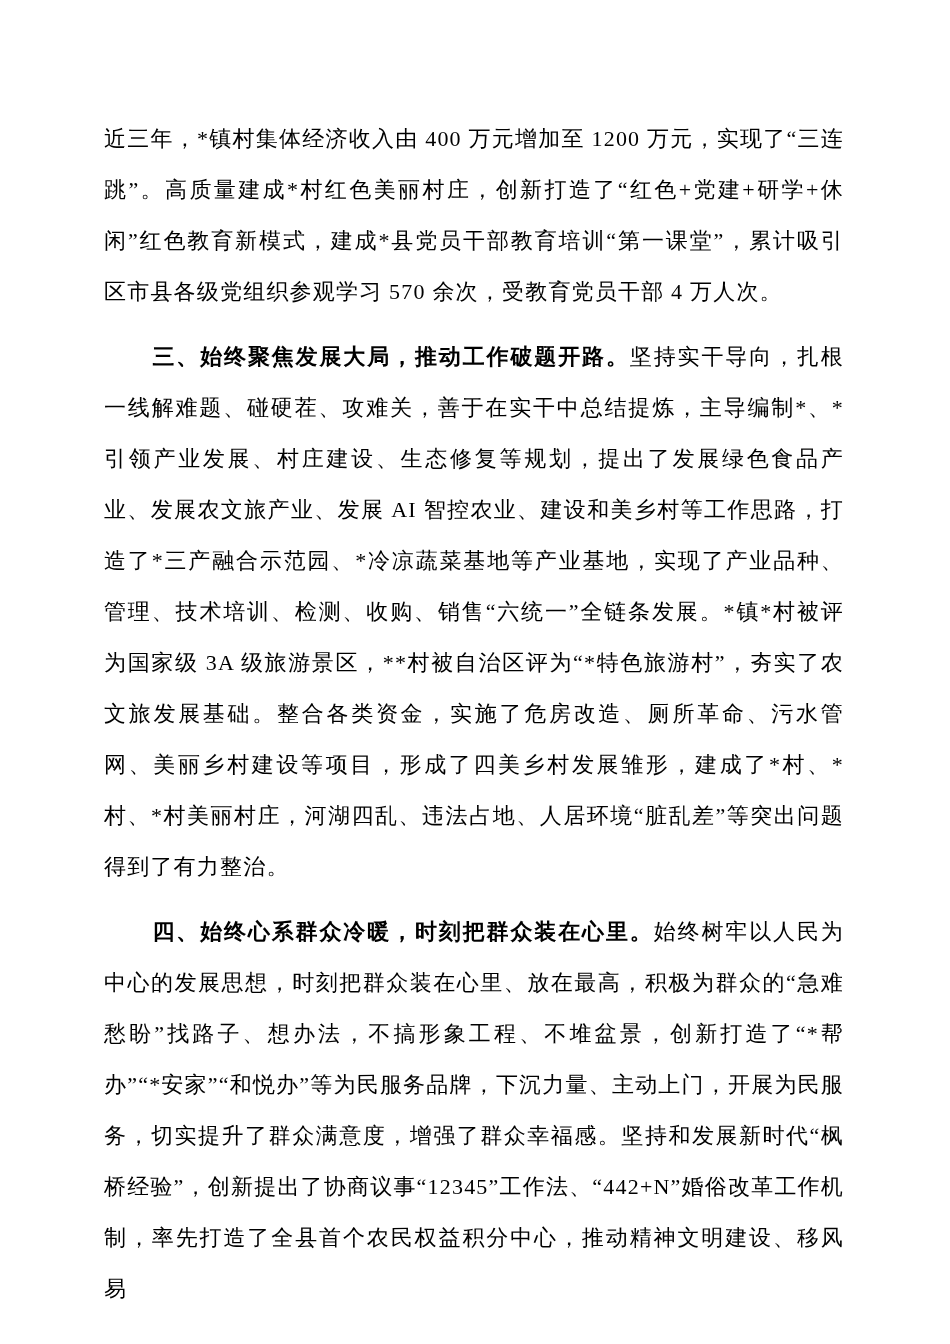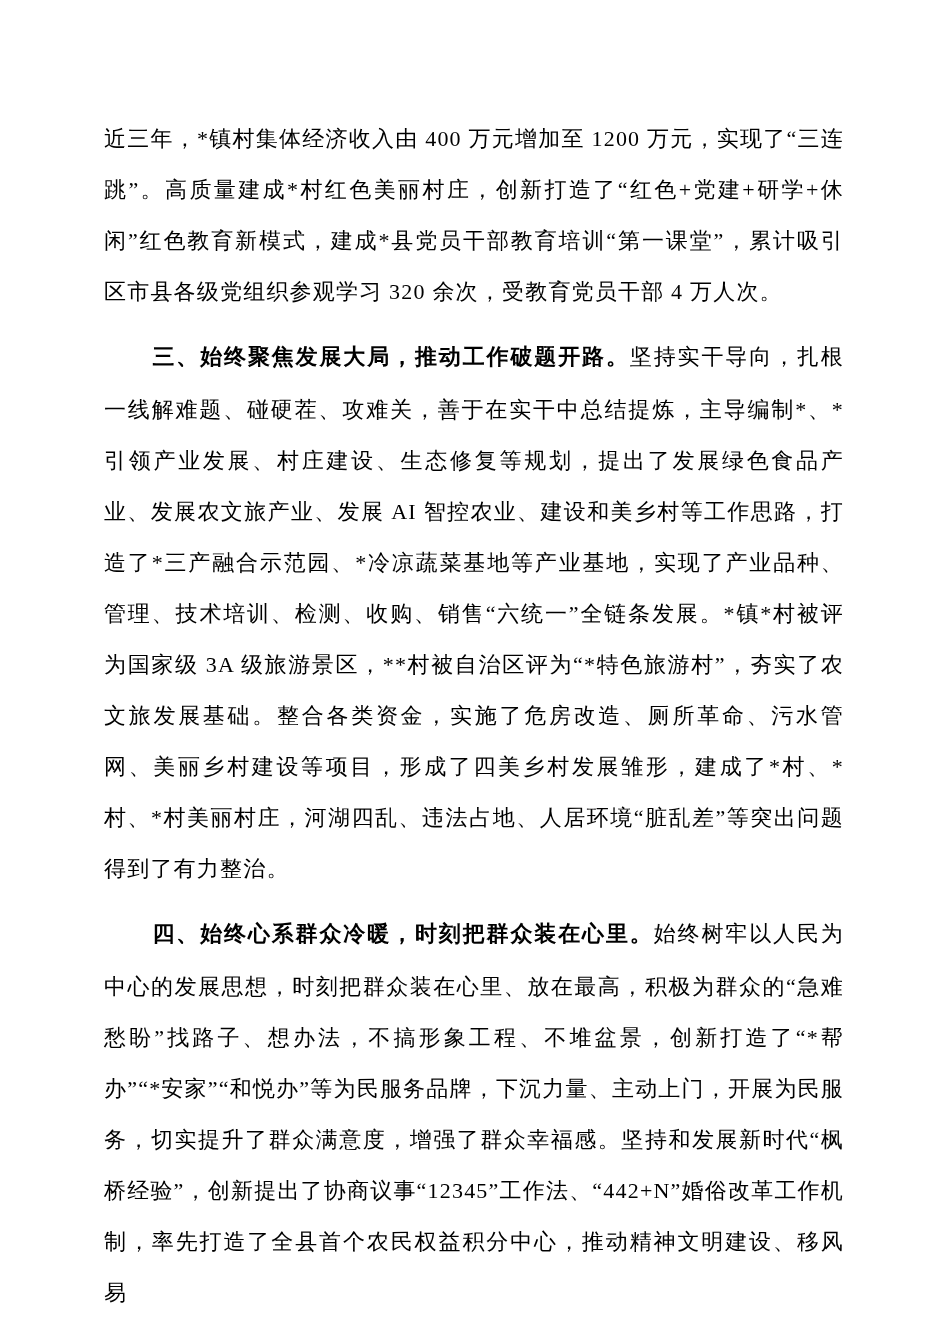--- a/index.html
+++ b/index.html
@@ -32,29 +32,29 @@
     text-justify: inter-ideograph;
   }
   .para + .para {
     margin-top: 14px;
   }
   .para.section {
     text-indent: 2.2em;
   }
   .para .head {
     font-weight: bold;
-    font-family: Liberation Mono, monospace;
+    font-family: Liberation Sans, sans-serif;
   }
 </style>
 </head>
 <body>
 
 <div class="page">
   <div class="content">
 
-    <p class="para continuation"><span>近三年，*镇村集体经济收入由 400 万元增加至 1200 万元，实现了“三连跳”。高质量建成*村红色美丽村庄，创新打造了“红色+党建+研学+休闲”红色教育新模式，建成*县党员干部教育培训“第一课堂”，累计吸引区市县各级党组织参观学习 320 余次，受教育党员干部 4 万人次。</span></p>
+    <p class="para continuation"><span>近三年，*镇村集体经济收入由 400 万元增加至 1200 万元，实现了“三连跳”。高质量建成*村红色美丽村庄，创新打造了“红色+党建+研学+休闲”红色教育新模式，建成*县党员干部教育培训“第一课堂”，累计吸引区市县各级党组织参观学习 570 余次，受教育党员干部 4 万人次。</span></p>
 
     <p class="para section"><span class="head">三、始终聚焦发展大局，推动工作破题开路。</span><span>坚持实干导向，扎根一线解难题、碰硬茬、攻难关，善于在实干中总结提炼，主导编制*、*引领产业发展、村庄建设、生态修复等规划，提出了发展绿色食品产业、发展农文旅产业、发展 AI 智控农业、建设和美乡村等工作思路，打造了*三产融合示范园、*冷凉蔬菜基地等产业基地，实现了产业品种、管理、技术培训、检测、收购、销售“六统一”全链条发展。*镇*村被评为国家级 3A 级旅游景区，**村被自治区评为“*特色旅游村”，夯实了农文旅发展基础。整合各类资金，实施了危房改造、厕所革命、污水管网、美丽乡村建设等项目，形成了四美乡村发展雏形，建成了*村、*村、*村美丽村庄，河湖四乱、违法占地、人居环境“脏乱差”等突出问题得到了有力整治。</span></p>
 
     <p class="para section"><span class="head">四、始终心系群众冷暖，时刻把群众装在心里。</span><span>始终树牢以人民为中心的发展思想，时刻把群众装在心里、放在最高，积极为群众的“急难愁盼”找路子、想办法，不搞形象工程、不堆盆景，创新打造了“*帮办”“*安家”“和悦办”等为民服务品牌，下沉力量、主动上门，开展为民服务，切实提升了群众满意度，增强了群众幸福感。坚持和发展新时代“枫桥经验”，创新提出了协商议事“12345”工作法、“442+N”婚俗改革工作机制，率先打造了全县首个农民权益积分中心，推动精神文明建设、移风易</span></p>
 
   </div>
 </div>
 
 </body></html>

